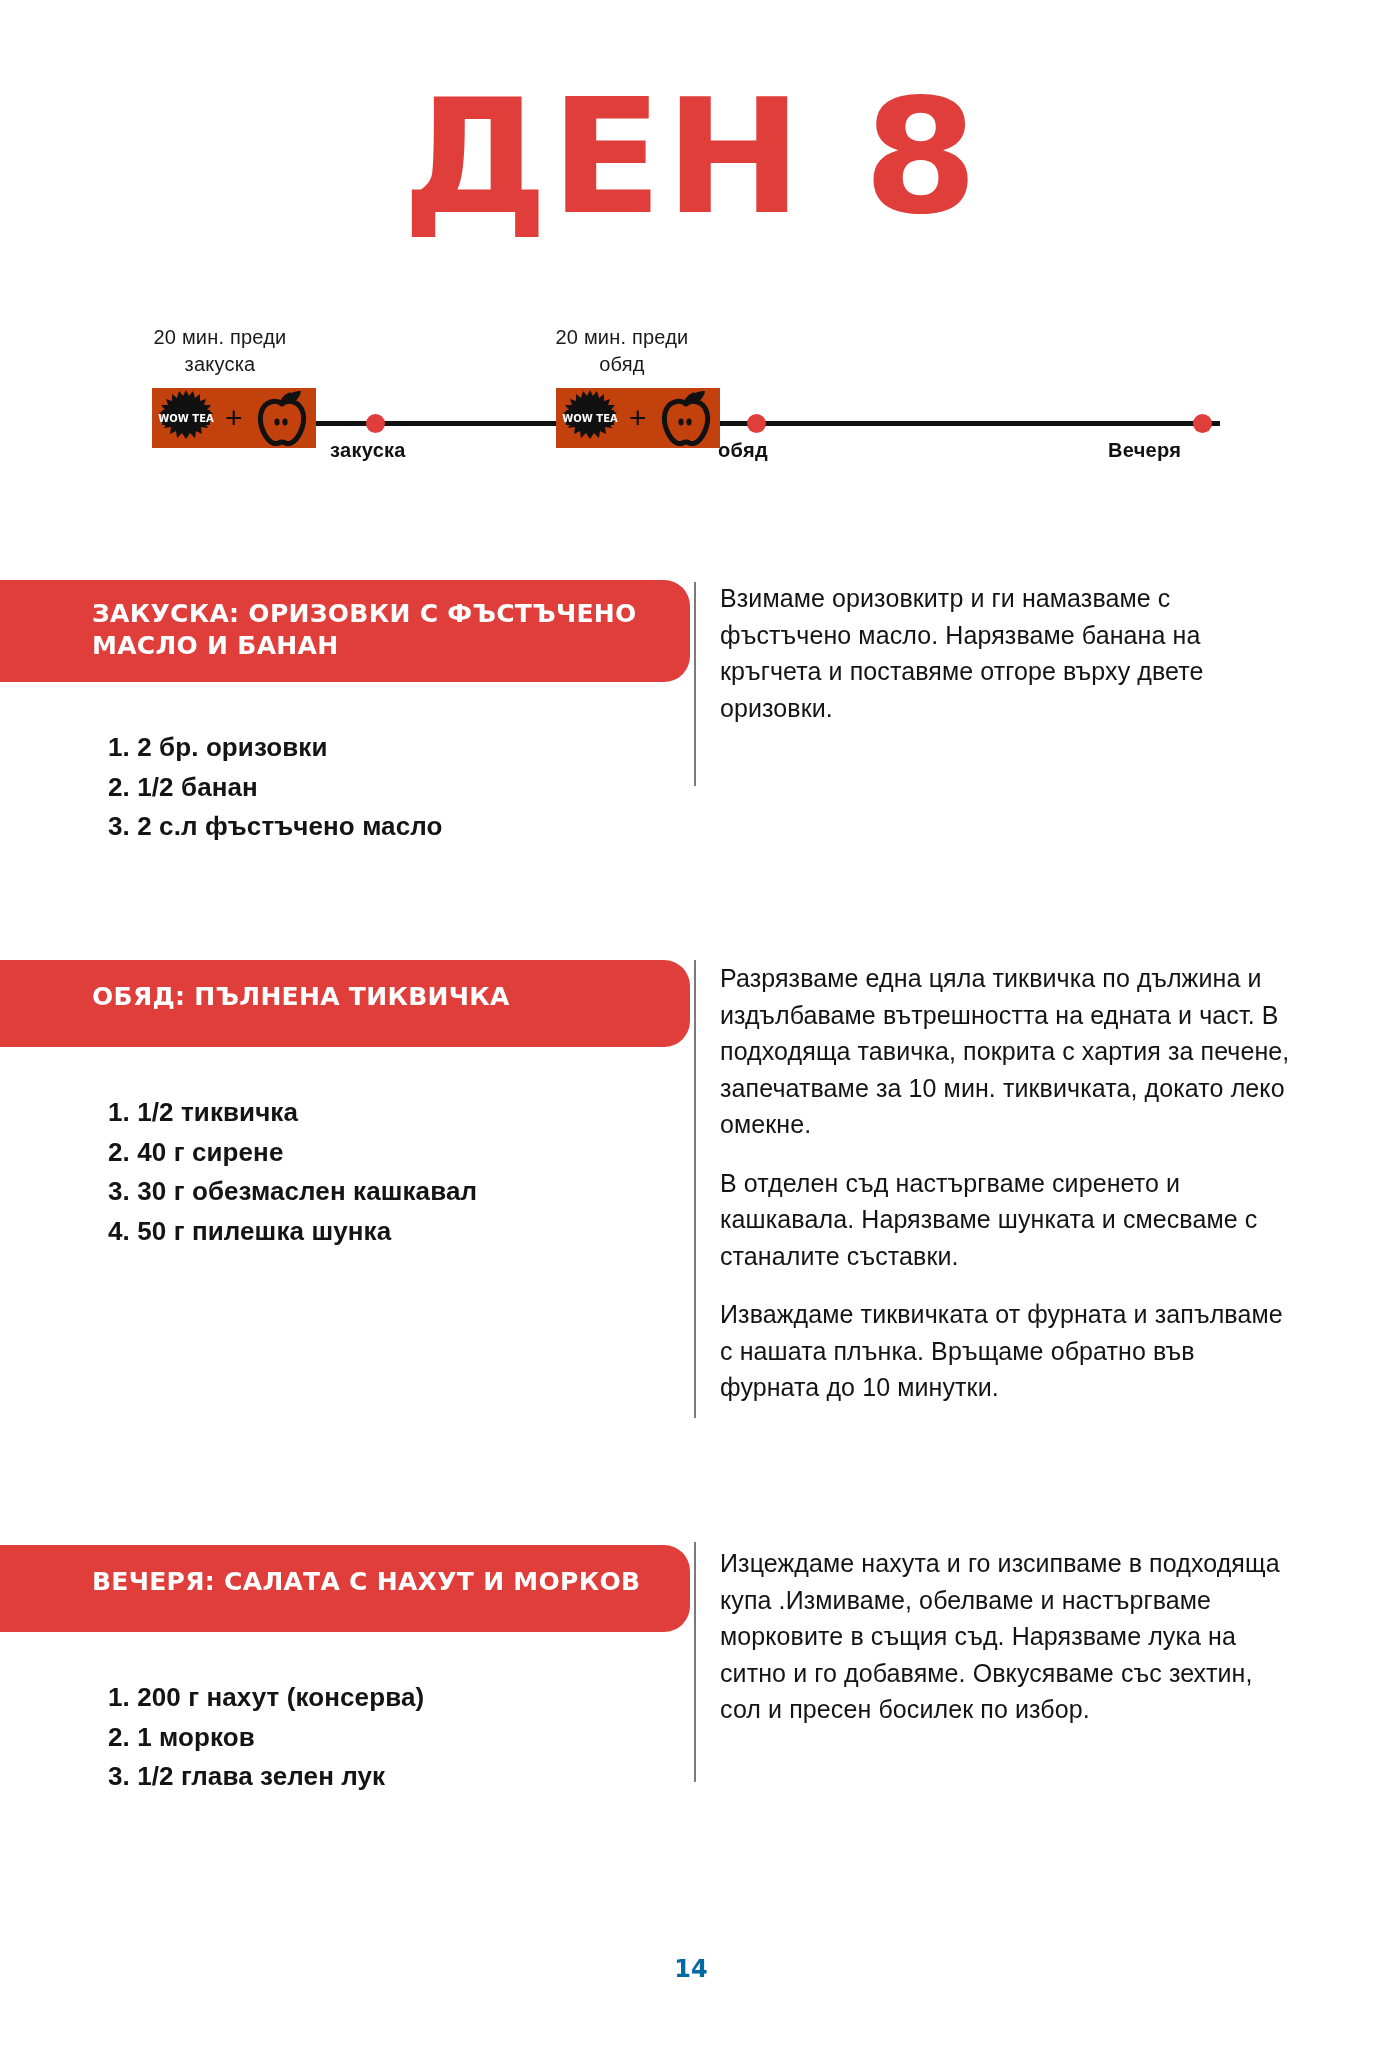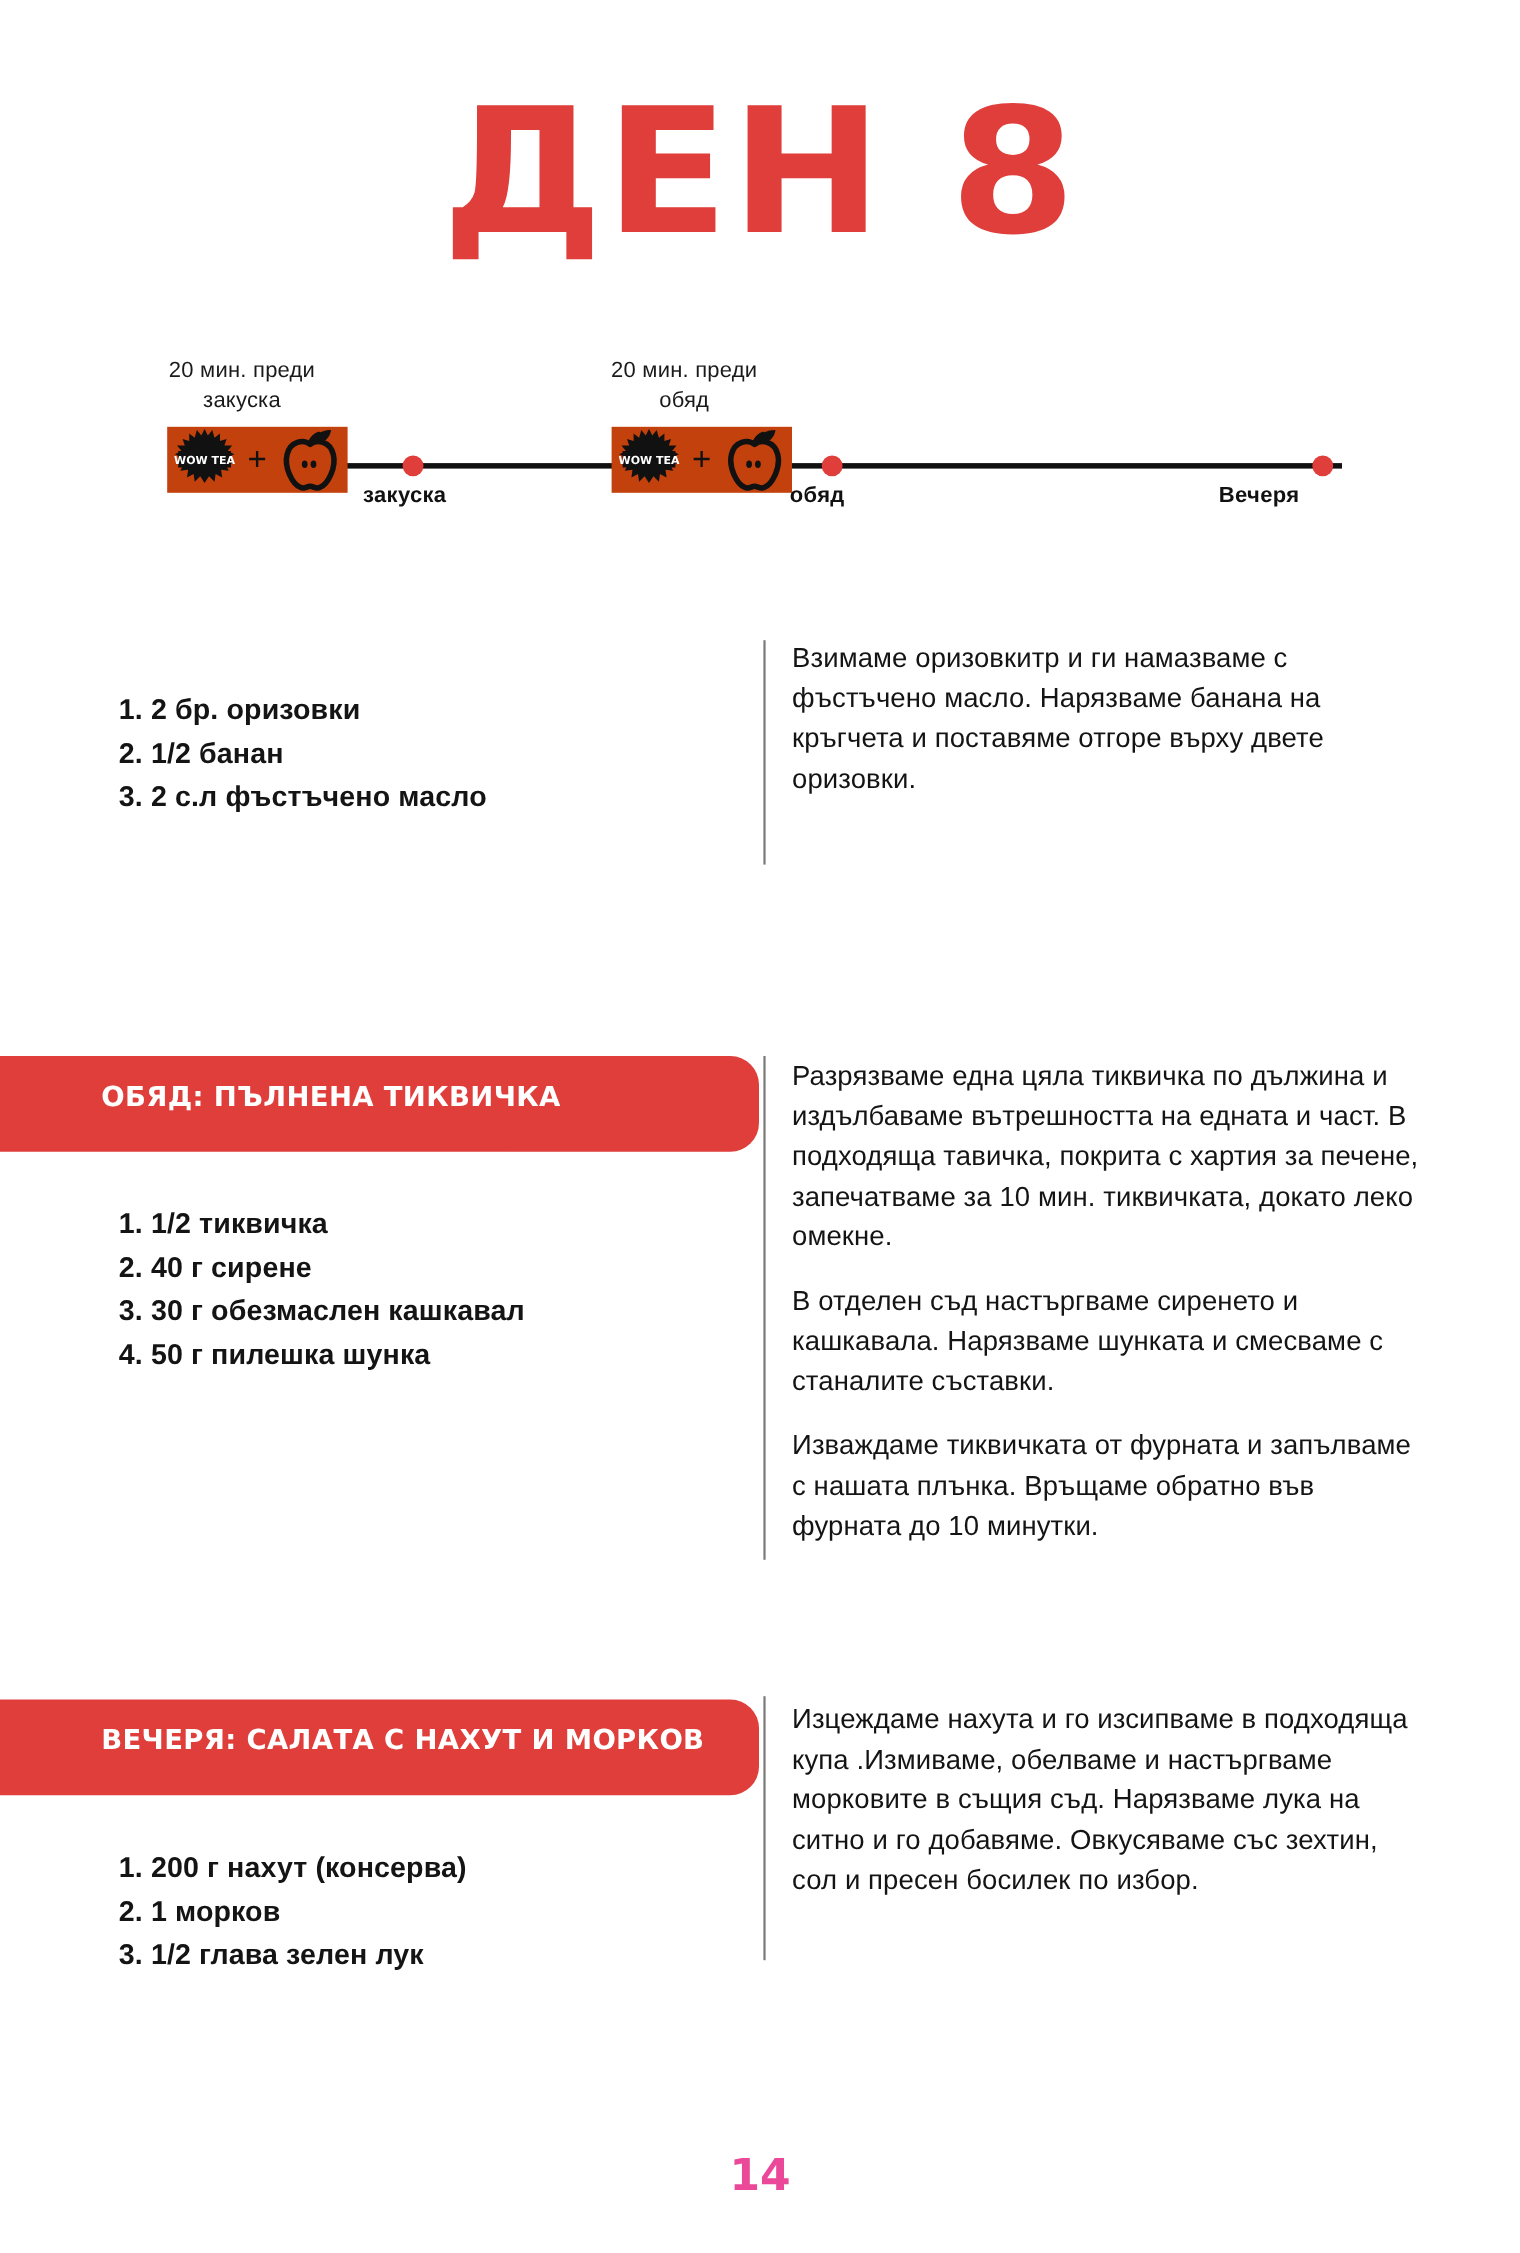--- a/index.html
+++ b/index.html
@@ -190,23 +190,23 @@
   }
   .meal-right p:last-child { margin-bottom: 0; }
 
   
   .page-number {
     position: absolute;
     left: 0;
     width: 1382px;
     top: 1955px;
     text-align: center;
-    font-size: 40px;
+    font-size: 24px;
     font-weight: 700;
-    color: #ec4899;
+    color: #0369a1;
     font-family: "DejaVu Sans", sans-serif;
   }
 </style>
 </head>
 <body>
 
 <div class="page">
 
   <div class="title-wrap">
     <h1 class="day-title">ДЕН 8</h1>
@@ -269,20 +269,21 @@
     <span class="tl-dot d2"></span>
     <span class="tl-dot d3"></span>
 
     <span class="tl-label l1">закуска</span>
     <span class="tl-label l2">обяд</span>
     <span class="tl-label l3">Вечеря</span>
   </div>
 
   <div class="meal" style="top:580px">
     <div class="meal-left">
+      <div class="banner">ЗАКУСКА: ОРИЗОВКИ С ФЪСТЪЧЕНО МАСЛО И БАНАН</div>
       <ul class="ingredients">
         <li>1. 2 бр. оризовки</li>
         <li>2. 1/2 банан</li>
         <li>3. 2 с.л фъстъчено масло</li>
       </ul>
     </div>
     <div class="divider" style="top:2px;height:204px"></div>
     <div class="meal-right">
       <p>Взимаме оризовкитр и ги намазваме с фъстъчено масло. Нарязваме банана на кръгчета и поставяме отгоре върху двете оризовки.</p>
     </div>

